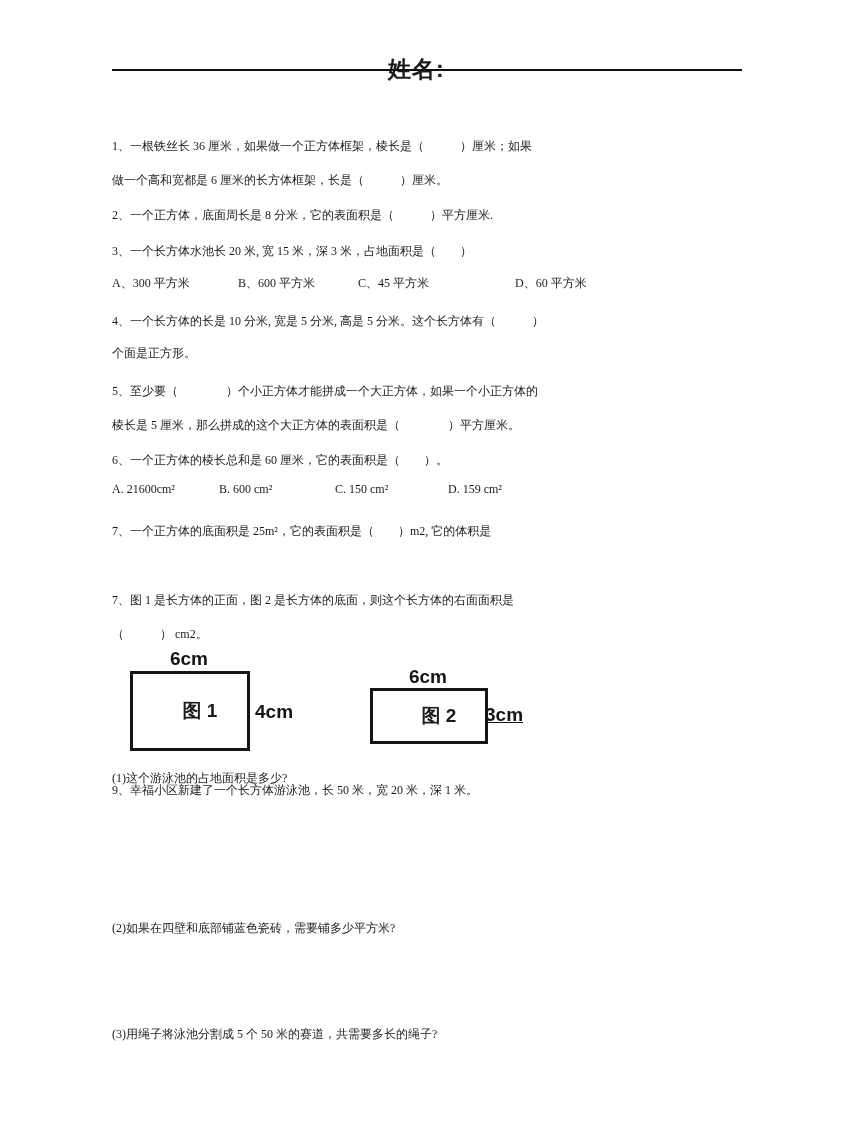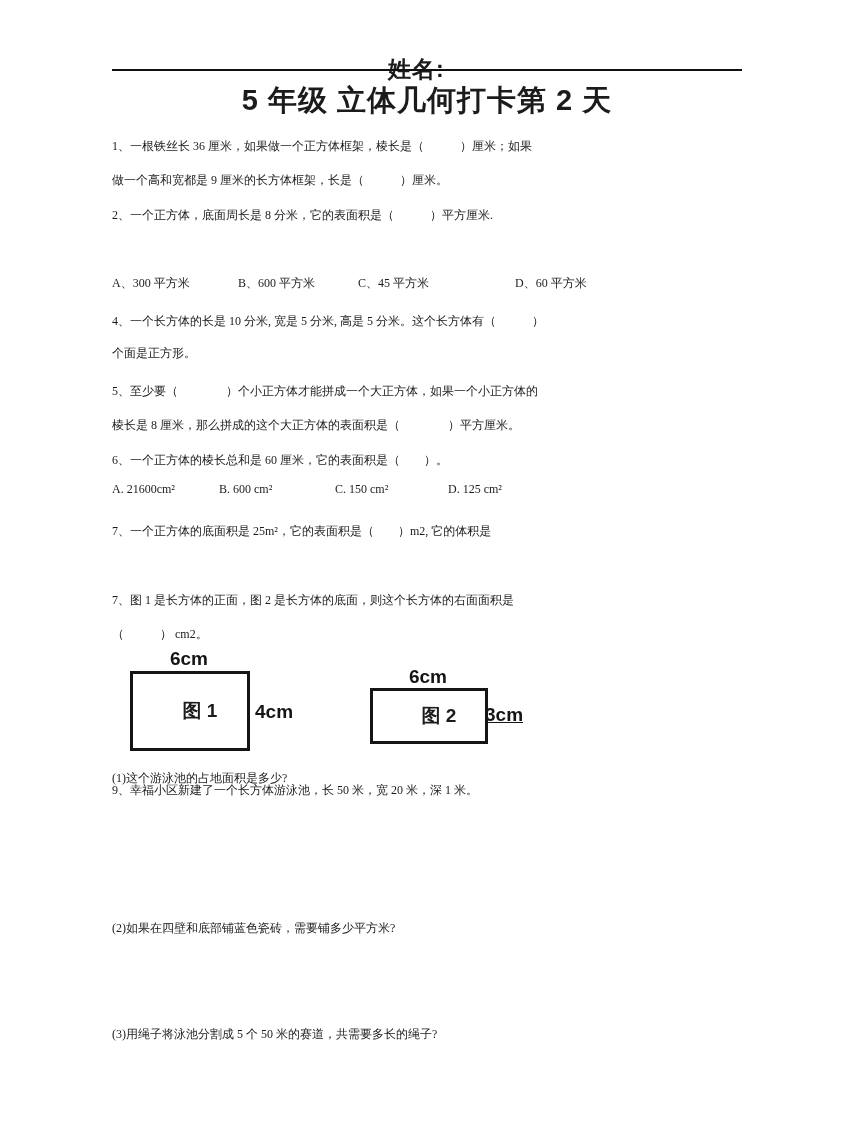--- a/index.html
+++ b/index.html
@@ -75,46 +75,46 @@
   }
   .dim-top { text-align: center; }
 </style>
 </head>
 <body>
 
 <div class="page">
 
   <div class="name-label">姓名:</div>
   <div class="rule"></div>
-  <div class="title">5 年级 立体几何打卡第 2 天</div>
 
   <div class="line" style="top:134px">1、一根铁丝长 36 厘米，如果做一个正方体框架，棱长是（　　　）厘米；如果</div>
-  <div class="line" style="top:168px">做一个高和宽都是 9 厘米的长方体框架，长是（　　　）厘米。</div>
+  <div class="line" style="top:168px">做一个高和宽都是 6 厘米的长方体框架，长是（　　　）厘米。</div>
 
   <div class="line" style="top:203px">2、一个正方体，底面周长是 8 分米，它的表面积是（　　　）平方厘米.</div>
 
+  <div class="line" style="top:239px">3、一个长方体水池长 20 米, 宽 15 米，深 3 米，占地面积是（　　）</div>
   <div class="opt-row" style="top:275px">
     <span class="opt" style="left:0px">A、300 平方米</span>
     <span class="opt" style="left:126px">B、600 平方米</span>
     <span class="opt" style="left:246px">C、45 平方米</span>
     <span class="opt" style="left:403px">D、60 平方米</span>
   </div>
 
   <div class="line" style="top:309px">4、一个长方体的长是 10 分米, 宽是 5 分米, 高是 5 分米。这个长方体有（　　　）</div>
   <div class="line" style="top:341px">个面是正方形。</div>
 
   <div class="line" style="top:379px">5、至少要（　　　　）个小正方体才能拼成一个大正方体，如果一个小正方体的</div>
-  <div class="line" style="top:413px">棱长是 8 厘米，那么拼成的这个大正方体的表面积是（　　　　）平方厘米。</div>
+  <div class="line" style="top:413px">棱长是 5 厘米，那么拼成的这个大正方体的表面积是（　　　　）平方厘米。</div>
 
   <div class="line" style="top:448px">6、一个正方体的棱长总和是 60 厘米，它的表面积是（　　）。</div>
   <div class="opt-row" style="top:482px">
     <span class="opt" style="left:0px">A. 21600cm²</span>
     <span class="opt" style="left:107px">B. 600 cm²</span>
     <span class="opt" style="left:223px">C. 150 cm²</span>
-    <span class="opt" style="left:336px">D. 125 cm²</span>
+    <span class="opt" style="left:336px">D. 159 cm²</span>
   </div>
 
   <div class="line" style="top:519px">7、一个正方体的底面积是 25m²，它的表面积是（　　）m2, 它的体积是</div>
 
   <div class="line" style="top:588px">7、图 1 是长方体的正面，图 2 是长方体的底面，则这个长方体的右面面积是</div>
   <div class="line" style="top:622px">（　　　） cm2。</div>
 
   <div class="fig-dim dim-top" style="top:648px; left:130px; width:118px;">6cm</div>
   <div class="fig-rect" style="top:671px; left:130px; width:114px; height:74px;">
     <span class="fig-inner">图 1</span>

